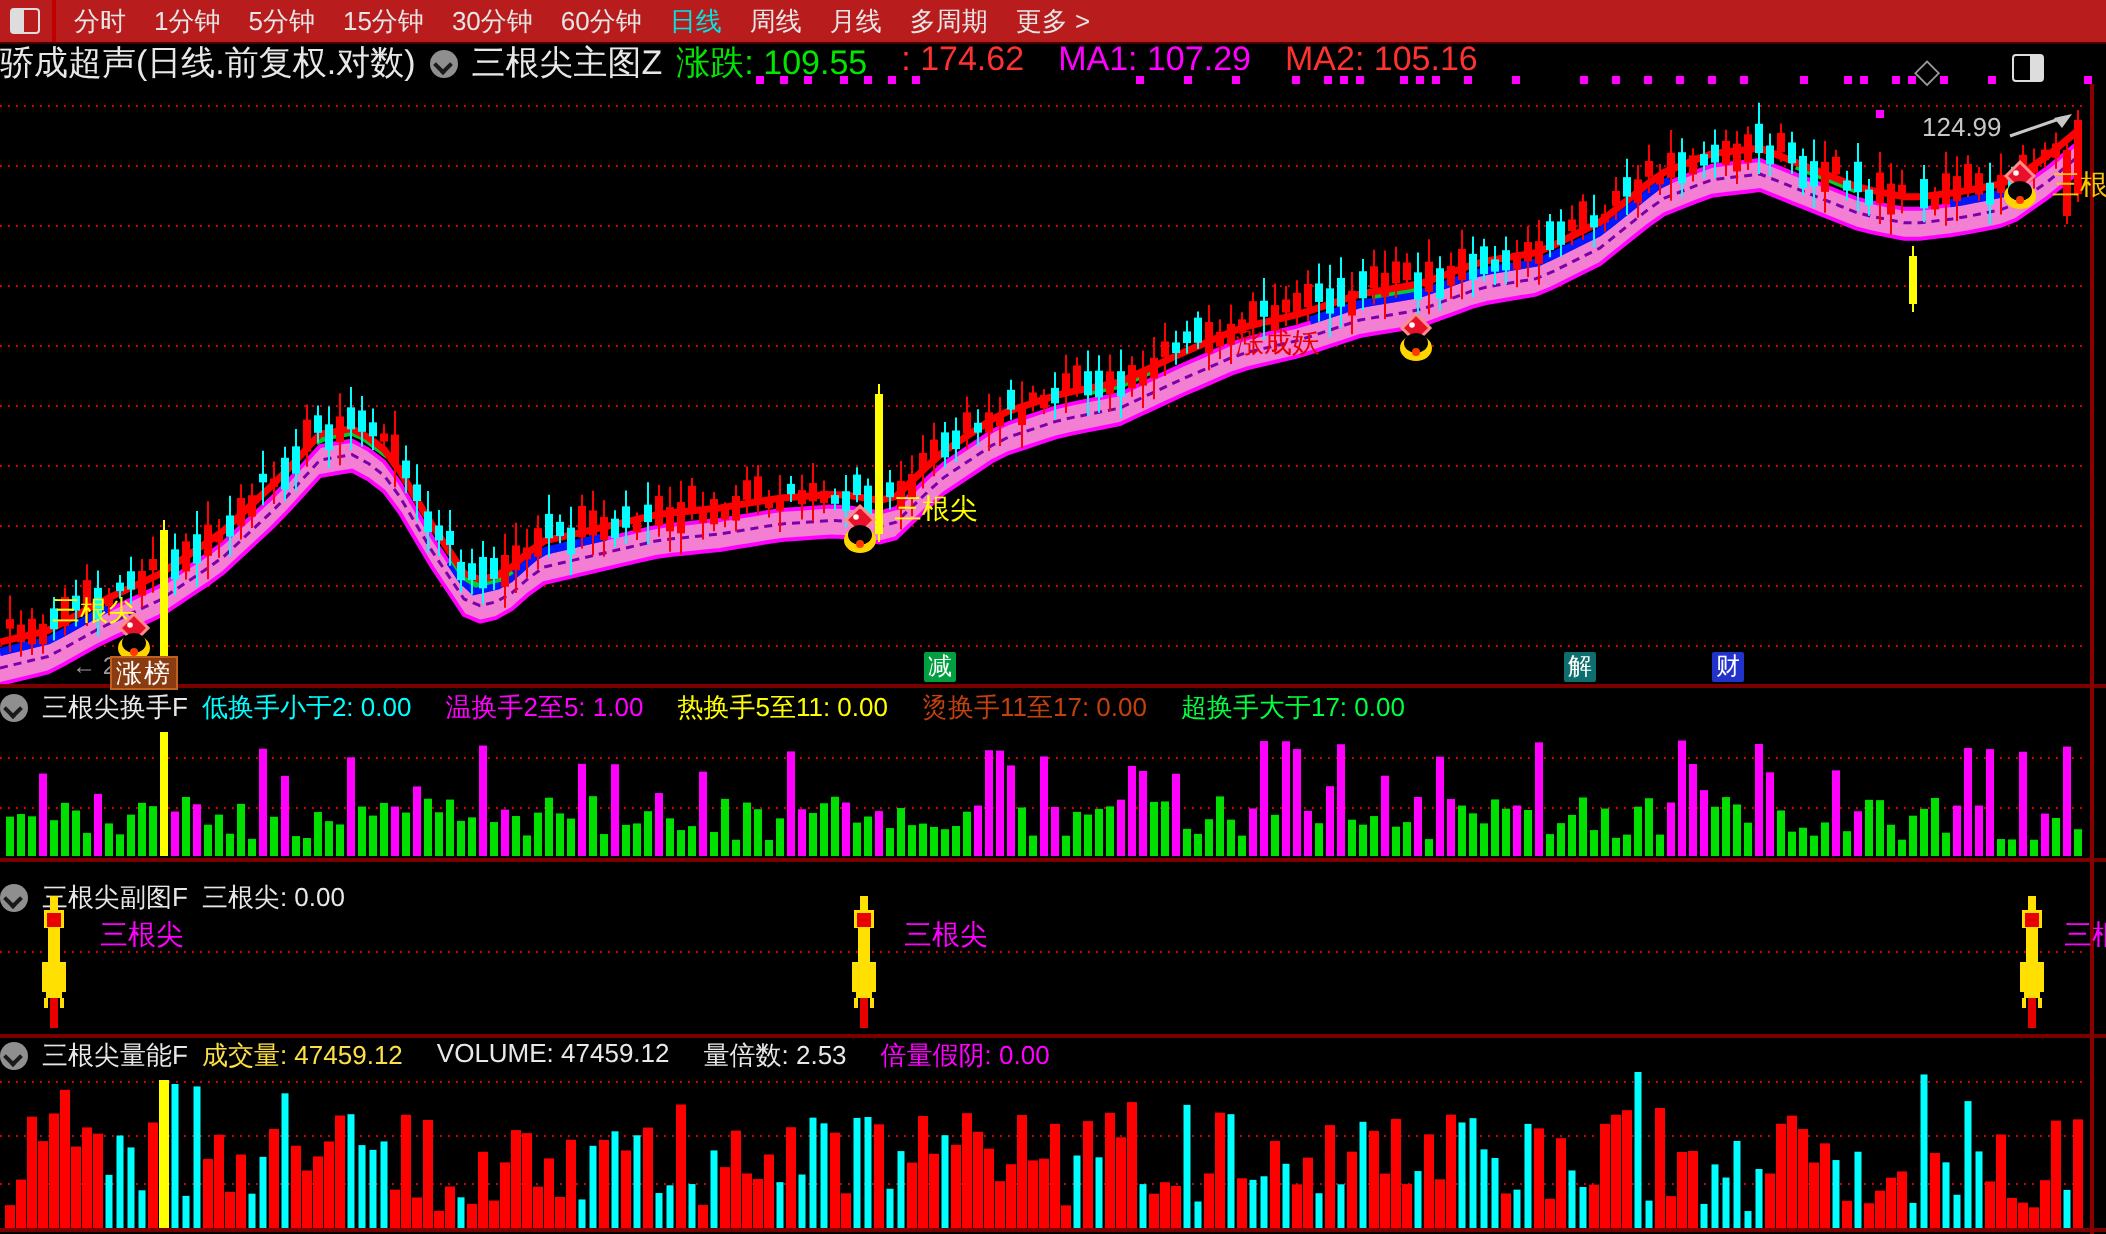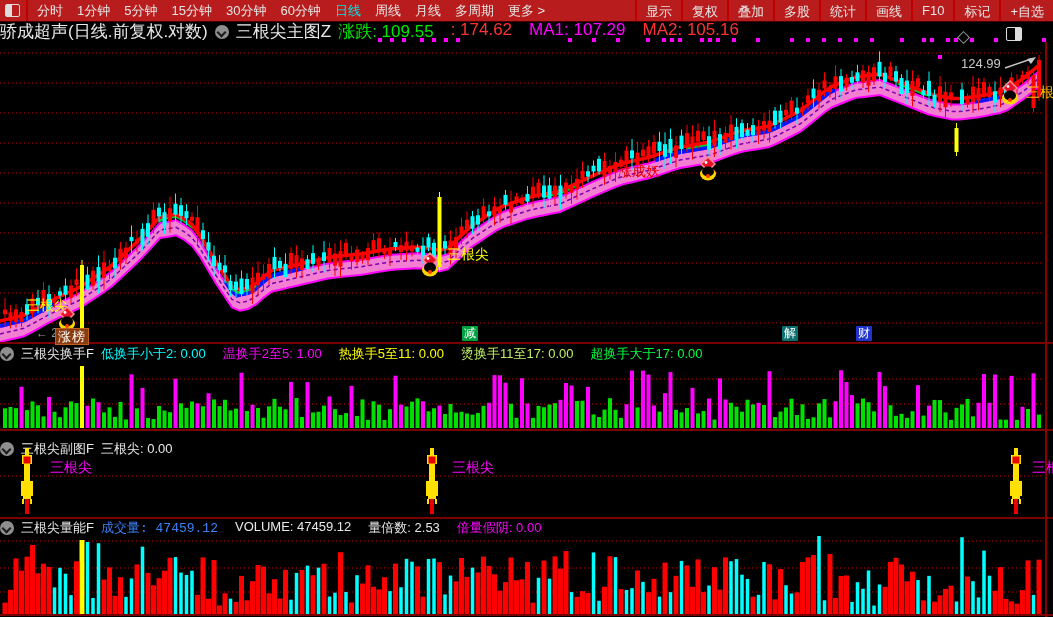--- a/index.html
+++ b/index.html
@@ -56,31 +56,20 @@
         <span class="tb-item">1分钟</span>
         <span class="tb-item">5分钟</span>
         <span class="tb-item">15分钟</span>
         <span class="tb-item">30分钟</span>
         <span class="tb-item">60分钟</span>
         <span class="tb-item active">日线</span>
         <span class="tb-item">周线</span>
         <span class="tb-item">月线</span>
         <span class="tb-item">多周期</span>
         <span class="tb-item">更多 &gt;</span>
-      </div>
-    <div class="tb-right">
-        <span class="tb-ritem">显示</span>
-        <span class="tb-ritem">复权</span>
-        <span class="tb-ritem">叠加</span>
-        <span class="tb-ritem">多股</span>
-        <span class="tb-ritem">统计</span>
-        <span class="tb-ritem">画线</span>
-        <span class="tb-ritem">F10</span>
-        <span class="tb-ritem">标记</span>
-        <span class="tb-ritem">+自选</span>
       </div>
   </div>
 
   <div class="titlerow">
     <span class="wtext">骄成超声(日线.前复权.对数)</span>
     <span class="chev"></span>
     <span class="wtext">三根尖主图Z</span>
     <span class="legend">
         <span style="color: rgb(0, 230, 0);">涨跌: 109.55</span>
         <span style="color: rgb(255, 50, 50);">: 174.62</span>
@@ -514,21 +503,21 @@
   <div class="hsep" style="top:614px;"></div>
   <div class="vborder"></div>
 
   <div class="paneltitle" style="top:345px;">
     <span class="chev"></span>
     <span class="wtext">三根尖换手F</span>
     <span class="legend">
         <span style="color: rgb(0, 255, 255);">低换手小于2: 0.00</span>
         <span style="color: rgb(255, 0, 255);">温换手2至5: 1.00</span>
         <span style="color: rgb(255, 255, 0);">热换手5至11: 0.00</span>
-        <span style="color: #bef264;">烫换手11至17: 0.00</span>
+        <span style="color: #c2410c;">烫换手11至17: 0.00</span>
         <span style="color: rgb(0, 255, 64);">超换手大于17: 0.00</span>
       </span>
   </div>
   <div class="chartbox" style="top:345px;width:1053px;height:84px;">
     <svg id="turnover-svg" width="1053" height="84">
         <line x1="0" y1="34" x2="1044" y2="34" stroke="#cc0000" stroke-width="1" stroke-dasharray="1 3"></line>
         <line x1="0" y1="59" x2="1044" y2="59" stroke="#cc0000" stroke-width="1" stroke-dasharray="1 3"></line>
         <rect x="3" y="63.341179018840194" width="4" height="19.658820981159806" fill="#00e000"></rect>
         <rect x="8.5" y="62.01653200853616" width="4" height="20.98346799146384" fill="#00e000"></rect>
         <rect x="14" y="63.163509456440806" width="4" height="19.836490543559194" fill="#00e000"></rect>
@@ -729,21 +718,21 @@
   <div class="chartbox" style="top:431px;width:1053px;height:86px;">
     <svg id="sub-svg" width="1053" height="86">
         <line x1="0" y1="45" x2="1044" y2="45" stroke="#cc0000" stroke-width="1" stroke-dasharray="1 3"></line>
       </svg>
   </div>
 
   <div class="paneltitle" style="top:519px;">
     <span class="chev"></span>
     <span class="wtext">三根尖量能F</span>
     <span class="legend">
-        <span style="color: #3b82f6; font-family: Liberation Mono, monospace;">成交量: 47459.12</span>
+        <span style="color: #fde047;">成交量: 47459.12</span>
         <span style="color: rgb(232, 232, 232);">VOLUME: 47459.12</span>
         <span style="color: rgb(232, 232, 232);">量倍数: 2.53</span>
         <span style="color: rgb(255, 0, 255);">倍量假阴: 0.00</span>
       </span>
   </div>
   <div class="chartbox" style="top:519px;width:1053px;height:96px;">
     <svg id="volume-svg" width="1053" height="96">
         <line x1="0" y1="22" x2="1044" y2="22" stroke="#cc0000" stroke-width="1" stroke-dasharray="1 3"></line>
         <line x1="0" y1="49" x2="1044" y2="49" stroke="#cc0000" stroke-width="1" stroke-dasharray="1 3"></line>
         <line x1="0" y1="73" x2="1044" y2="73" stroke="#cc0000" stroke-width="1" stroke-dasharray="1 3"></line>

